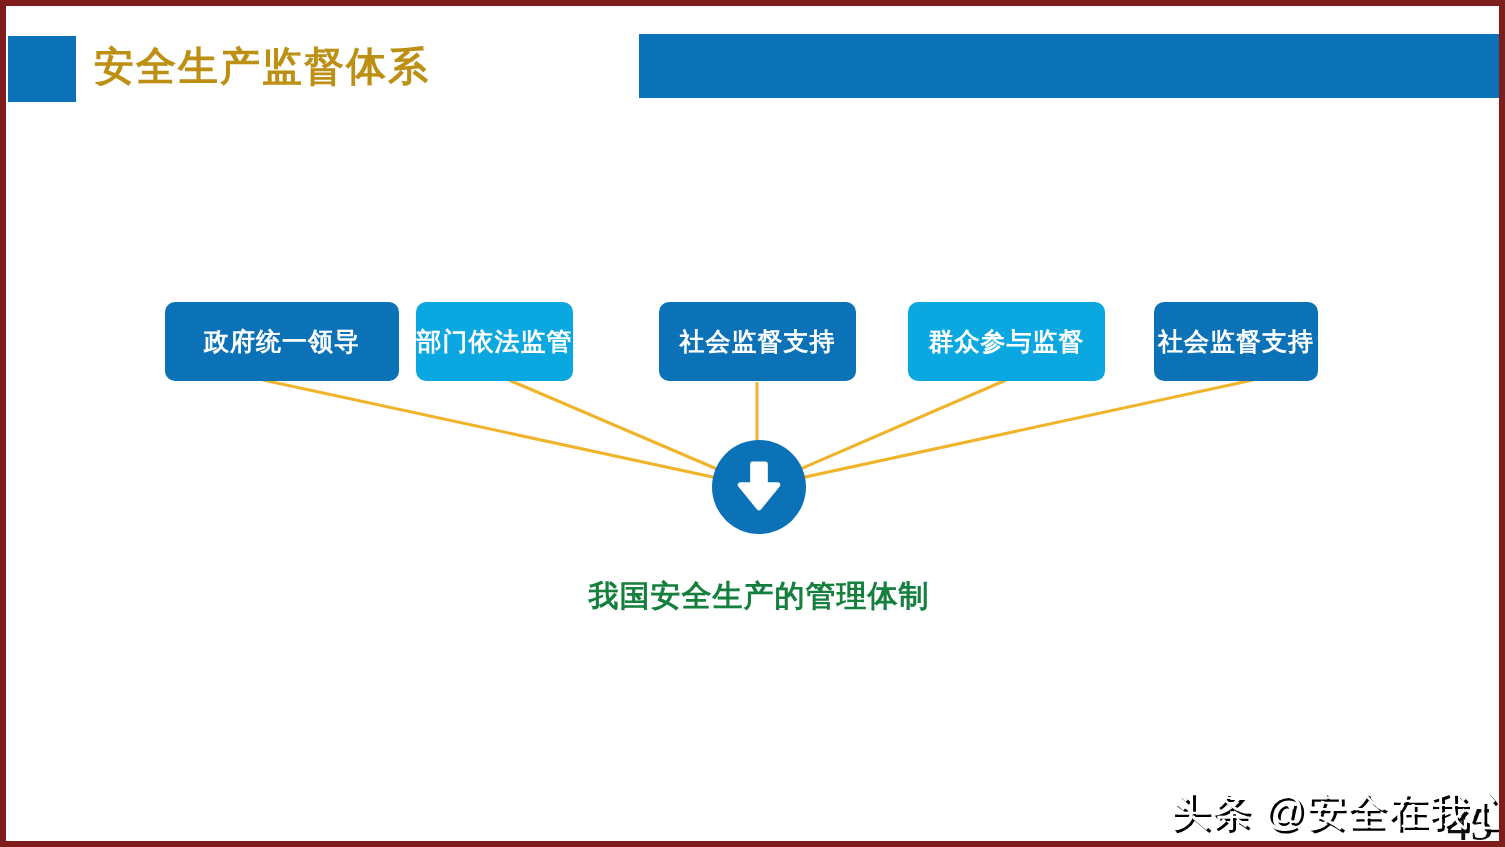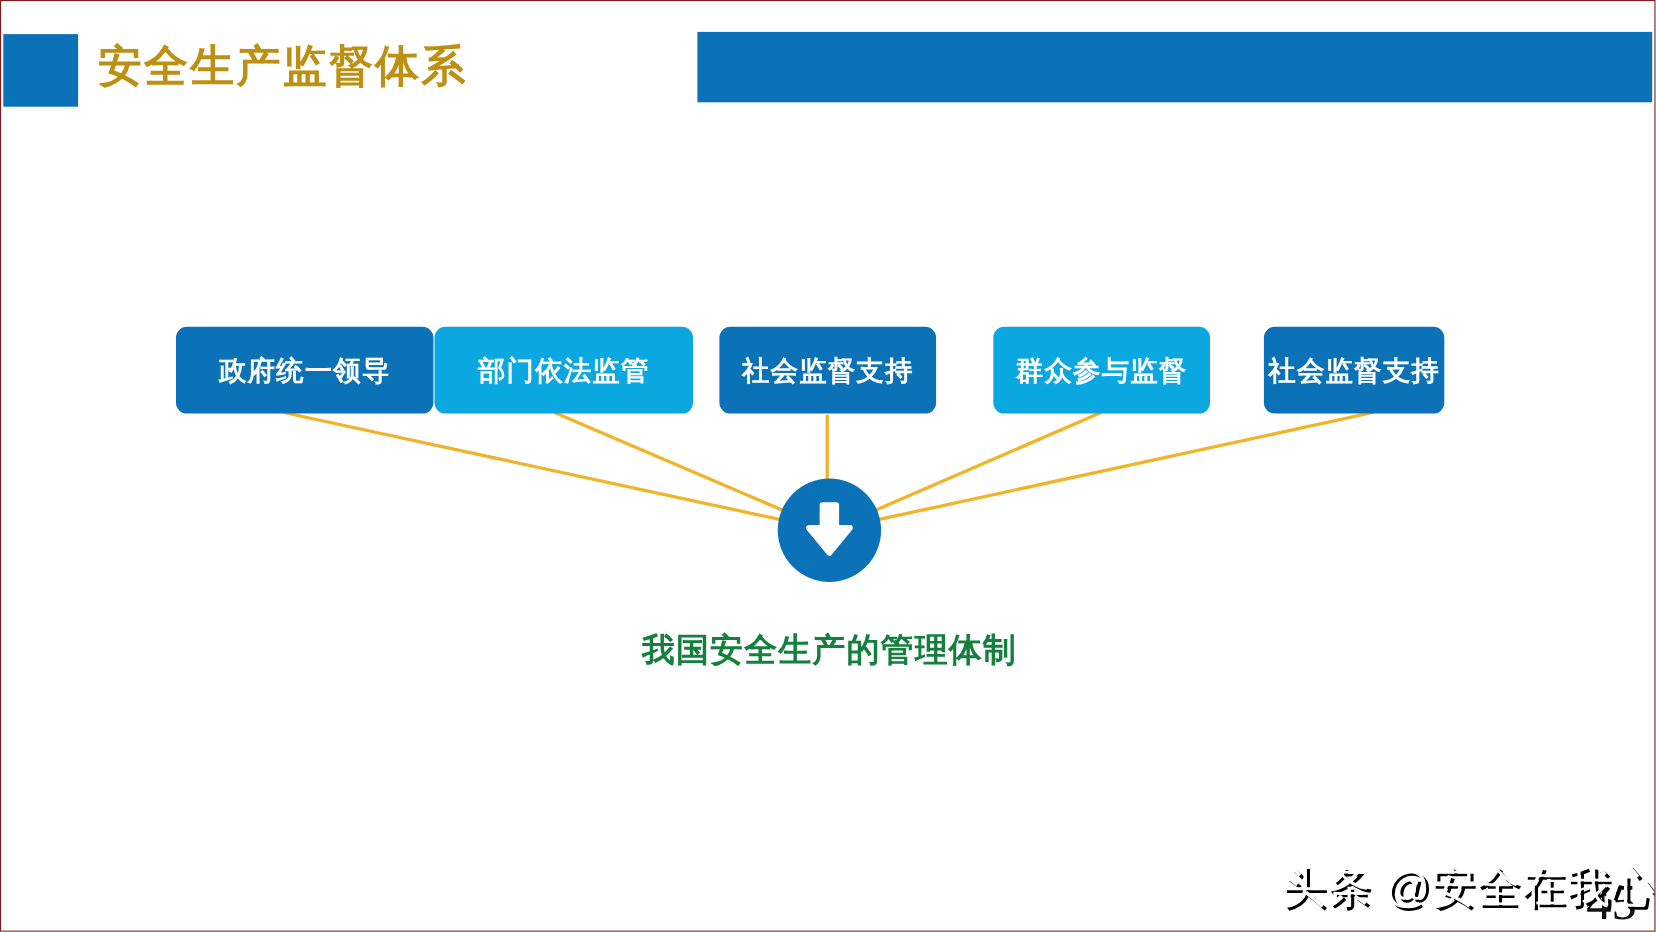--- a/index.html
+++ b/index.html
@@ -6,21 +6,21 @@
     margin: 0;
     padding: 0;
     background: #888;
     font-family: "Liberation Sans", "DejaVu Sans", sans-serif;
   }
   .slide {
     position: relative;
     width: 1505px;
     height: 847px;
     background: #ffffff;
-    border: 1px solid #7f1d1d;
+    border: 6px solid #7f1d1d;
     box-sizing: border-box;
     overflow: hidden;
   }
 
   
   .corner-square {
     position: absolute;
     left: 2px;
     top: 30px;
     width: 68px;
@@ -68,21 +68,21 @@
     justify-content: center;
     color: #ffffff;
     font-size: 25px;
     font-weight: bold;
     letter-spacing: 1px;
     white-space: nowrap;
   }
   .node--dark  { background: #0C72B8; }
   .node--light { background: #0BA7E1; }
   .node-1 { left: 159px;  width: 234px; }
-  .node-2 { left: 394px;  width: 235px; }
+  .node-2 { left: 410px;  width: 157px; }
   .node-3 { left: 653px;  width: 197px; }
   .node-4 { left: 902px;  width: 197px; }
   .node-5 { left: 1148px; width: 164px; }
 
   
   .arrow-circle {
     position: absolute;
     left: 706px;
     top: 434px;
     width: 94px;

